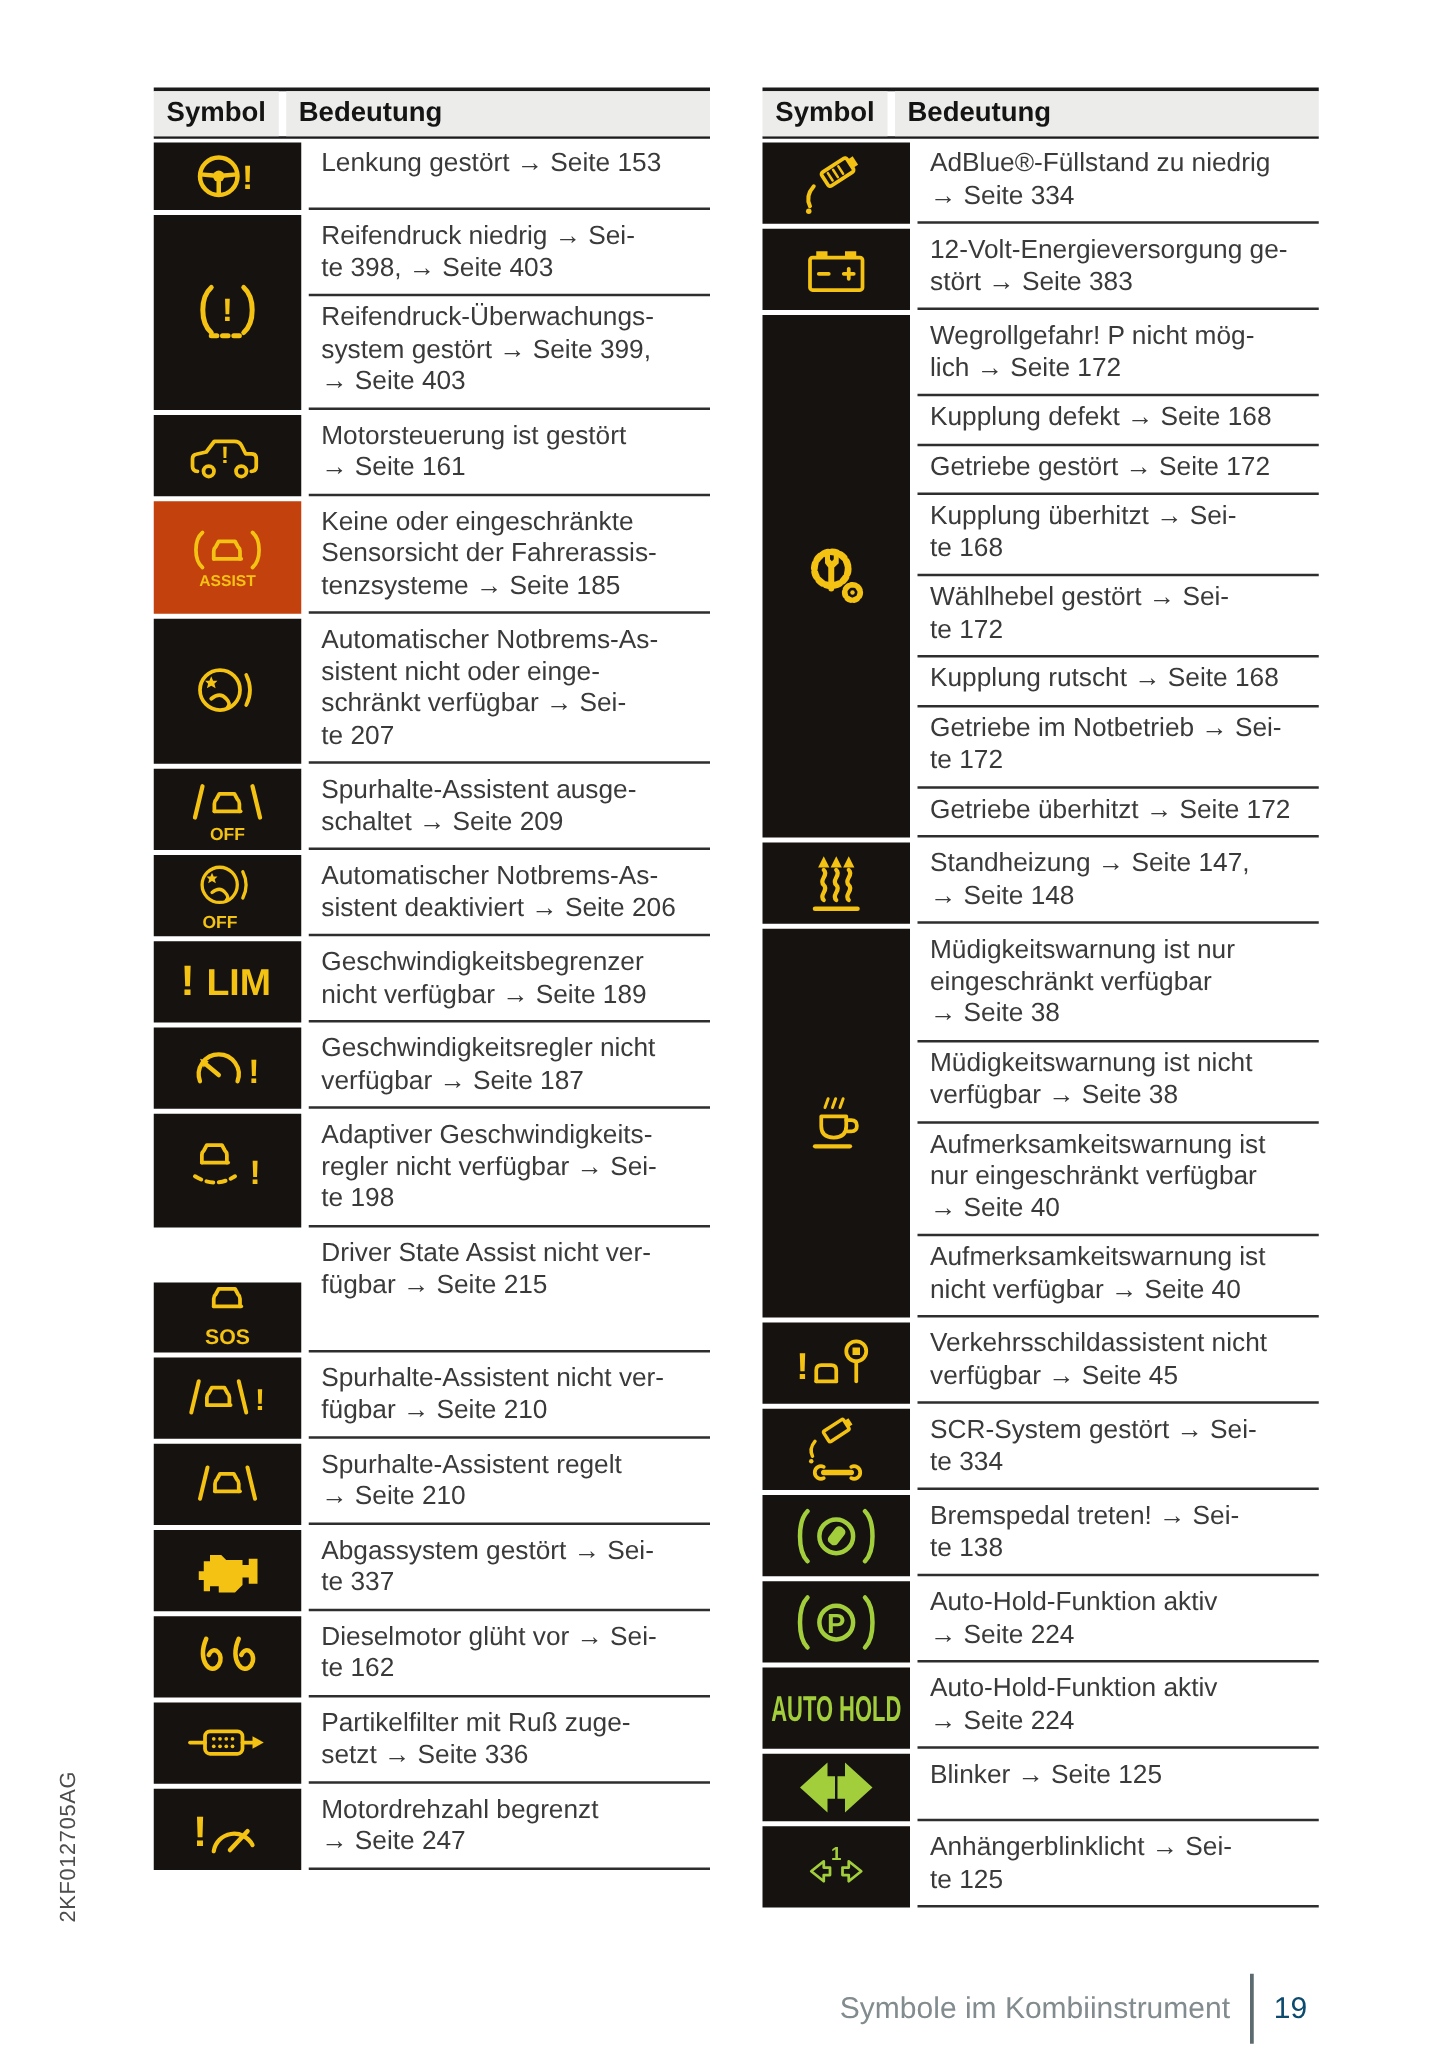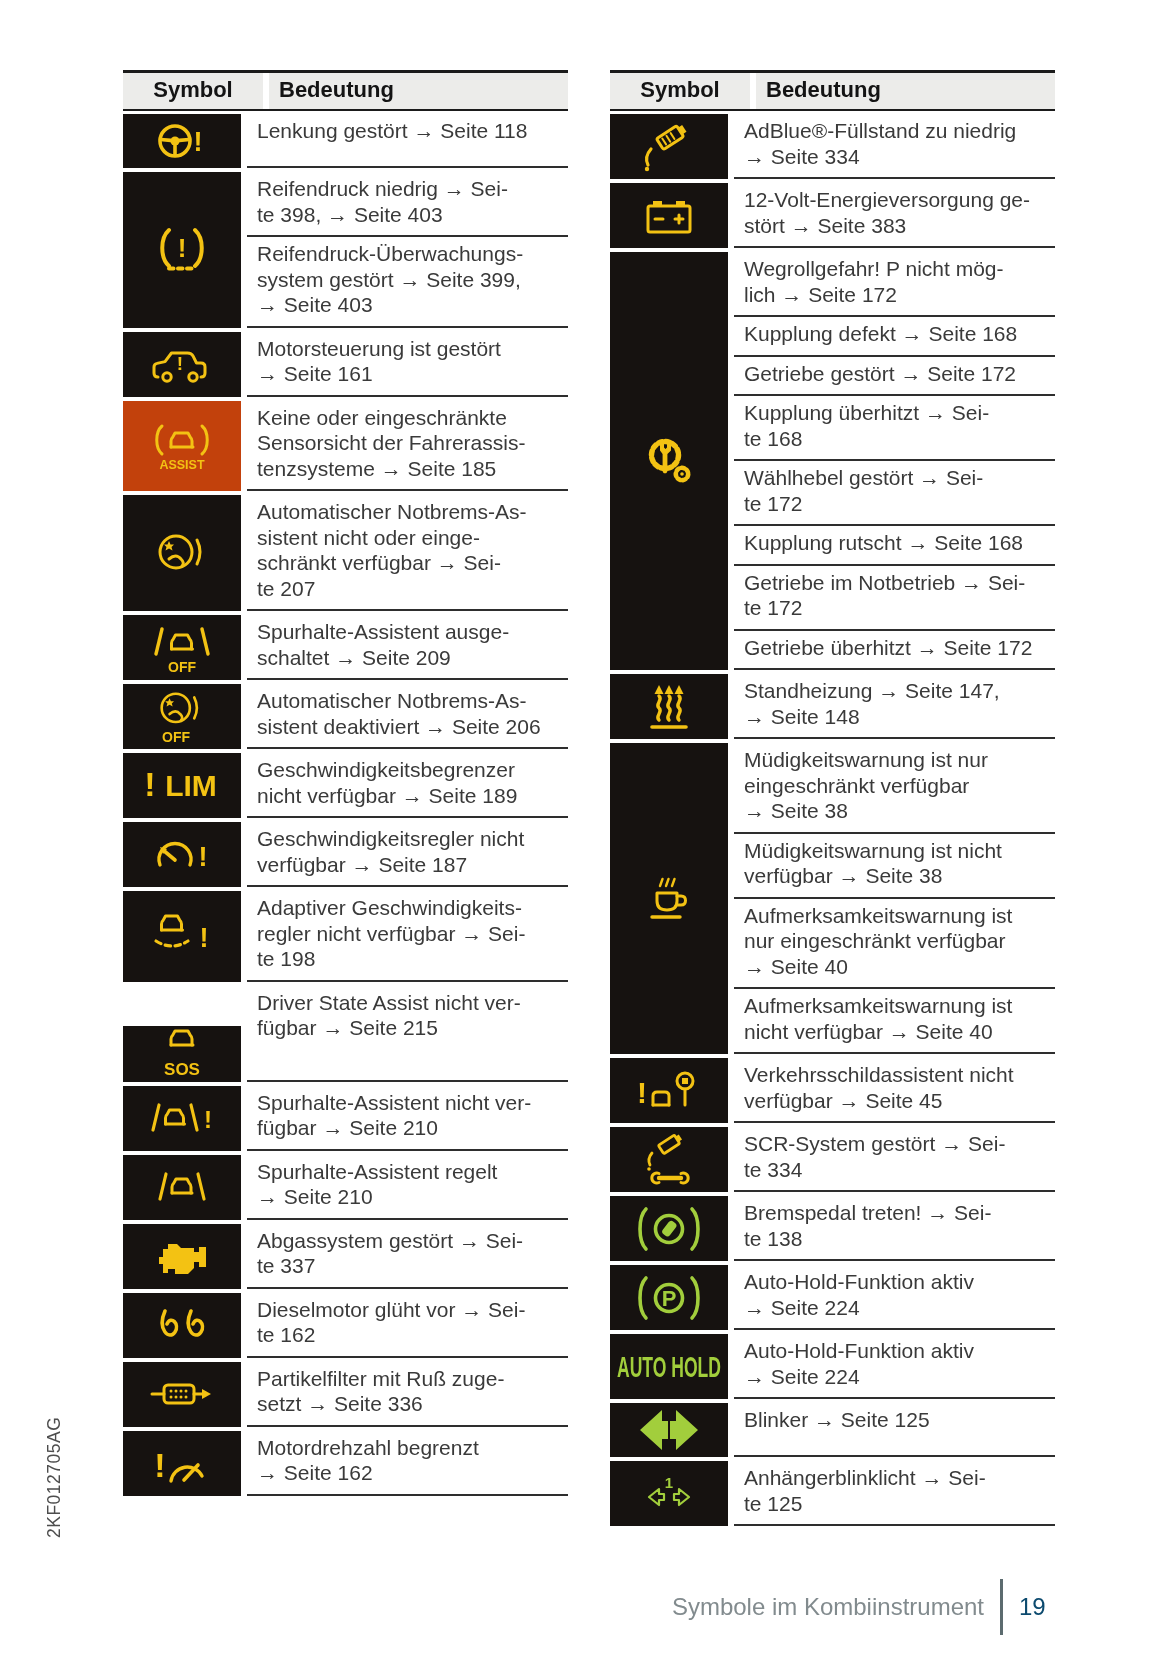--- a/index.html
+++ b/index.html
@@ -6,21 +6,21 @@
   body{
     width:1165px;height:1653px;position:relative;background:#ffffff;
     font-family:"Liberation Sans", sans-serif;
     overflow:hidden;
   }
   .warntable{position:absolute;top:70px;width:445px;}
   #left-table{left:123px;}
   #right-table{left:610px;}
   .thead{display:flex;gap:6px;border-top:3px solid #1b1b1b;border-bottom:2.5px solid #1b1b1b;margin-bottom:3px;}
   .th{background:#ECECEa;font-weight:bold;font-size:22px;color:#141414;padding:4px 0 6px;}
-  .th.sym-h{width:140px;text-align:center;}
+  .th.sym-h{width:100px;text-align:center;}
   .th.mean-h{flex:1;padding-left:10px;}
   .group{display:flex;gap:6px;margin-bottom:4px;}
   .sym{width:118px;flex:0 0 118px;background:#161210;display:flex;align-items:center;justify-content:center;min-height:54px;}
   .entries{flex:1;display:flex;flex-direction:column;}
   .entry{
     flex:1 0 auto;font-size:21px;line-height:25.5px;color:#3a3a3a;
     padding:4px 6px 8px 10px;white-space:pre-line;border-bottom:2px solid #2e2e2e;
   }
   .sym svg{display:block;}
   .sym svg text{font-family:"Liberation Sans", sans-serif;}
@@ -49,21 +49,21 @@
       <div class="group">
         <div class="sym" style="color: rgb(243, 194, 19); background: rgb(22, 18, 16);">
           <svg width="66" height="54" viewBox="0 0 66 54">
    <circle cx="26" cy="27" r="15" stroke="currentColor" fill="none" stroke-linecap="round" stroke-linejoin="round" stroke-width="3.6"></circle>
             <circle cx="26" cy="27" r="4.6" fill="currentColor"></circle>
    <path d="M11.5 25.5 L21.6 26.4 M40.5 25.5 L30.4 26.4 M26 31.5 V41.5" stroke="currentColor" fill="none" stroke-linecap="round" stroke-linejoin="round" stroke-width="3.6"></path>
    <text x="49" y="37" font-size="27" font-weight="bold" fill="currentColor" text-anchor="middle">!</text>
           </svg>
         </div>
         <div class="entries">
-          <div class="entry">Lenkung gestört → Seite 118</div>
+          <div class="entry">Lenkung gestört → Seite 153</div>
         </div>
       </div>
       <div class="group">
         <div class="sym" style="color: rgb(243, 194, 19); background: rgb(22, 18, 16);">
           <svg width="70" height="56" viewBox="0 0 70 56">
    <path d="M22 8 C13 16 13 36 22 44" stroke="currentColor" fill="none" stroke-linecap="round" stroke-linejoin="round" stroke-width="4"></path>
    <path d="M48 8 C57 16 57 36 48 44" stroke="currentColor" fill="none" stroke-linecap="round" stroke-linejoin="round" stroke-width="4"></path>
    <path d="M22 46.5 H48" stroke="currentColor" fill="none" stroke-linecap="round" stroke-linejoin="round" stroke-width="4" stroke-dasharray="4.5 4.5"></path>
    <text x="35" y="35" font-size="26" font-weight="bold" fill="currentColor" text-anchor="middle">!</text>
           </svg>
@@ -286,21 +286,21 @@
       <div class="group">
         <div class="sym" style="color: rgb(243, 194, 19); background: rgb(22, 18, 16);">
           <svg width="66" height="52" viewBox="0 0 66 52">
    <text x="11" y="40" font-size="34" font-weight="bold" fill="currentColor" text-anchor="middle">!</text>
    <path d="M22 44 A16.5 16.5 0 0 1 53 39" stroke="currentColor" fill="none" stroke-linecap="round" stroke-linejoin="round" stroke-width="3.4"></path>
    <path d="M35 43 L49 28" stroke="currentColor" fill="none" stroke-linecap="round" stroke-linejoin="round" stroke-width="3.6"></path>
           </svg>
         </div>
         <div class="entries">
           <div class="entry">Motordrehzahl begrenzt
-→ Seite 162</div>
+→ Seite 247</div>
         </div>
       </div>
     </div>
 </div>
 
 <div class="warntable" id="right-table">
   <div class="thead">
     <div class="th sym-h">Symbol</div>
     <div class="th mean-h">Bedeutung</div>
   </div>

